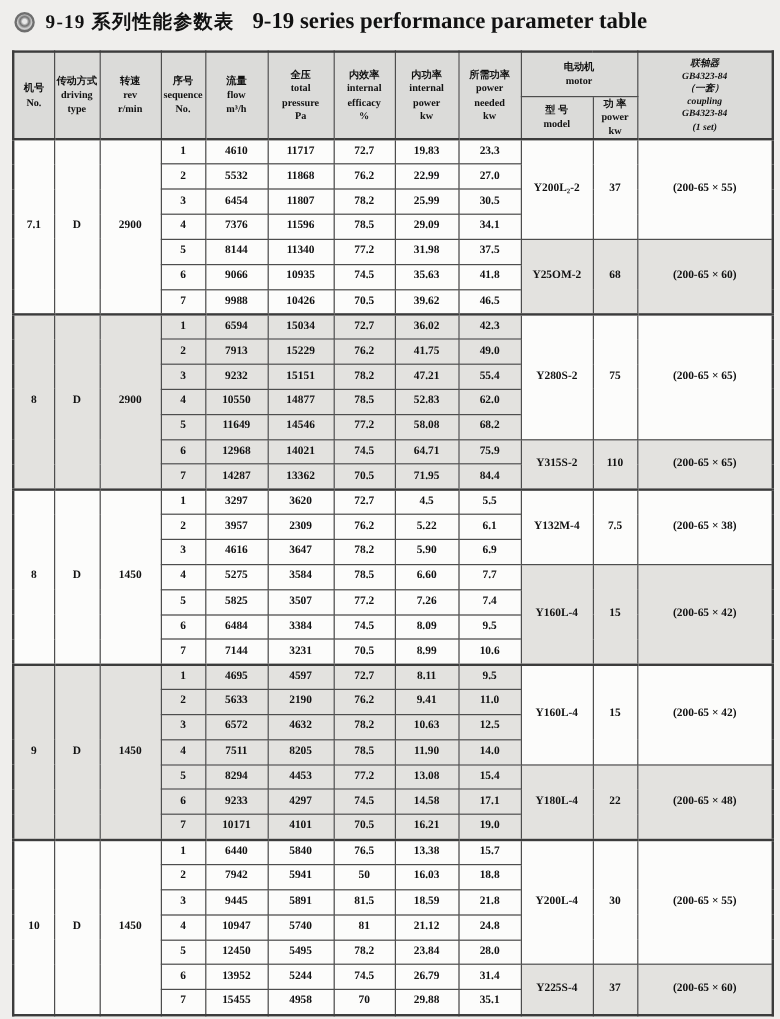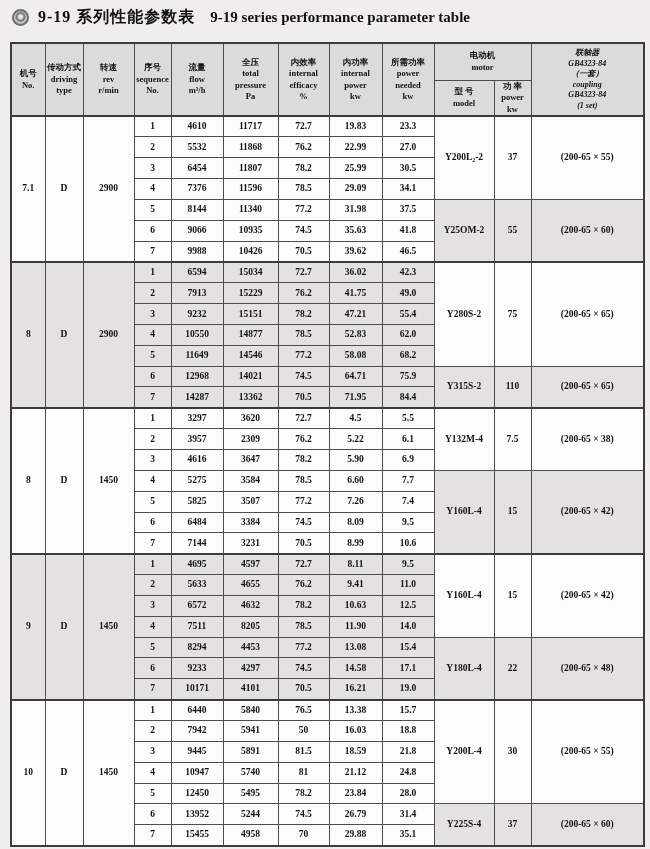--- a/index.html
+++ b/index.html
@@ -18,21 +18,21 @@
     display:flex;align-items:center;gap:9px;
     white-space:nowrap;
   }
   .bullet-icon{
     width:13px;height:13px;border-radius:50%;
     border:2px solid #6e6e6e;
     background:radial-gradient(circle at 50% 45%, #e8e8e8 0 18%, #6f6f6f 40%, #cfcfcf 62%, #8a8a8a 100%);
     flex:0 0 auto;
   }
   .title-zh{font-size:16px;font-weight:bold;letter-spacing:1px;}
-  .title-en{font-size:15px;font-weight:bold;margin-left:6px;}
+  .title-en{font-size:19px;font-weight:bold;margin-left:6px;}
 
   
   table.param{
     position:absolute;left:10px;top:42px;
     border-collapse:collapse;table-layout:fixed;
     border:2px solid #3c3c3c;
   }
   .param th,.param td{
     border:1px solid #4d4d4d;
     text-align:center;vertical-align:middle;
@@ -170,21 +170,21 @@
           <td class="bg-w">34.1</td>
         </tr>
         <tr>
           <td class="bg-w">5</td>
           <td class="bg-w">8144</td>
           <td class="bg-w">11340</td>
           <td class="bg-w">77.2</td>
           <td class="bg-w">31.98</td>
           <td class="bg-w">37.5</td>
           <td rowspan="3" class="bg-g">Y25OM-2</td>
-          <td rowspan="3" class="bg-g">55</td>
+          <td rowspan="3" class="bg-g">68</td>
           <td rowspan="3" class="bg-g">(200-65 × 60)</td>
         </tr>
         <tr>
           <td class="bg-w">6</td>
           <td class="bg-w">9066</td>
           <td class="bg-w">10935</td>
           <td class="bg-w">74.5</td>
           <td class="bg-w">35.63</td>
           <td class="bg-w">41.8</td>
         </tr>
@@ -336,21 +336,21 @@
           <td class="bg-g">72.7</td>
           <td class="bg-g">8.11</td>
           <td class="bg-g">9.5</td>
           <td rowspan="4" class="bg-w">Y160L-4</td>
           <td rowspan="4" class="bg-w">15</td>
           <td rowspan="4" class="bg-w">(200-65 × 42)</td>
         </tr>
         <tr>
           <td class="bg-g">2</td>
           <td class="bg-g">5633</td>
-          <td class="bg-g">4655</td>
+          <td class="bg-g">2190</td>
           <td class="bg-g">76.2</td>
           <td class="bg-g">9.41</td>
           <td class="bg-g">11.0</td>
         </tr>
         <tr>
           <td class="bg-g">3</td>
           <td class="bg-g">6572</td>
           <td class="bg-g">4632</td>
           <td class="bg-g">78.2</td>
           <td class="bg-g">10.63</td>

